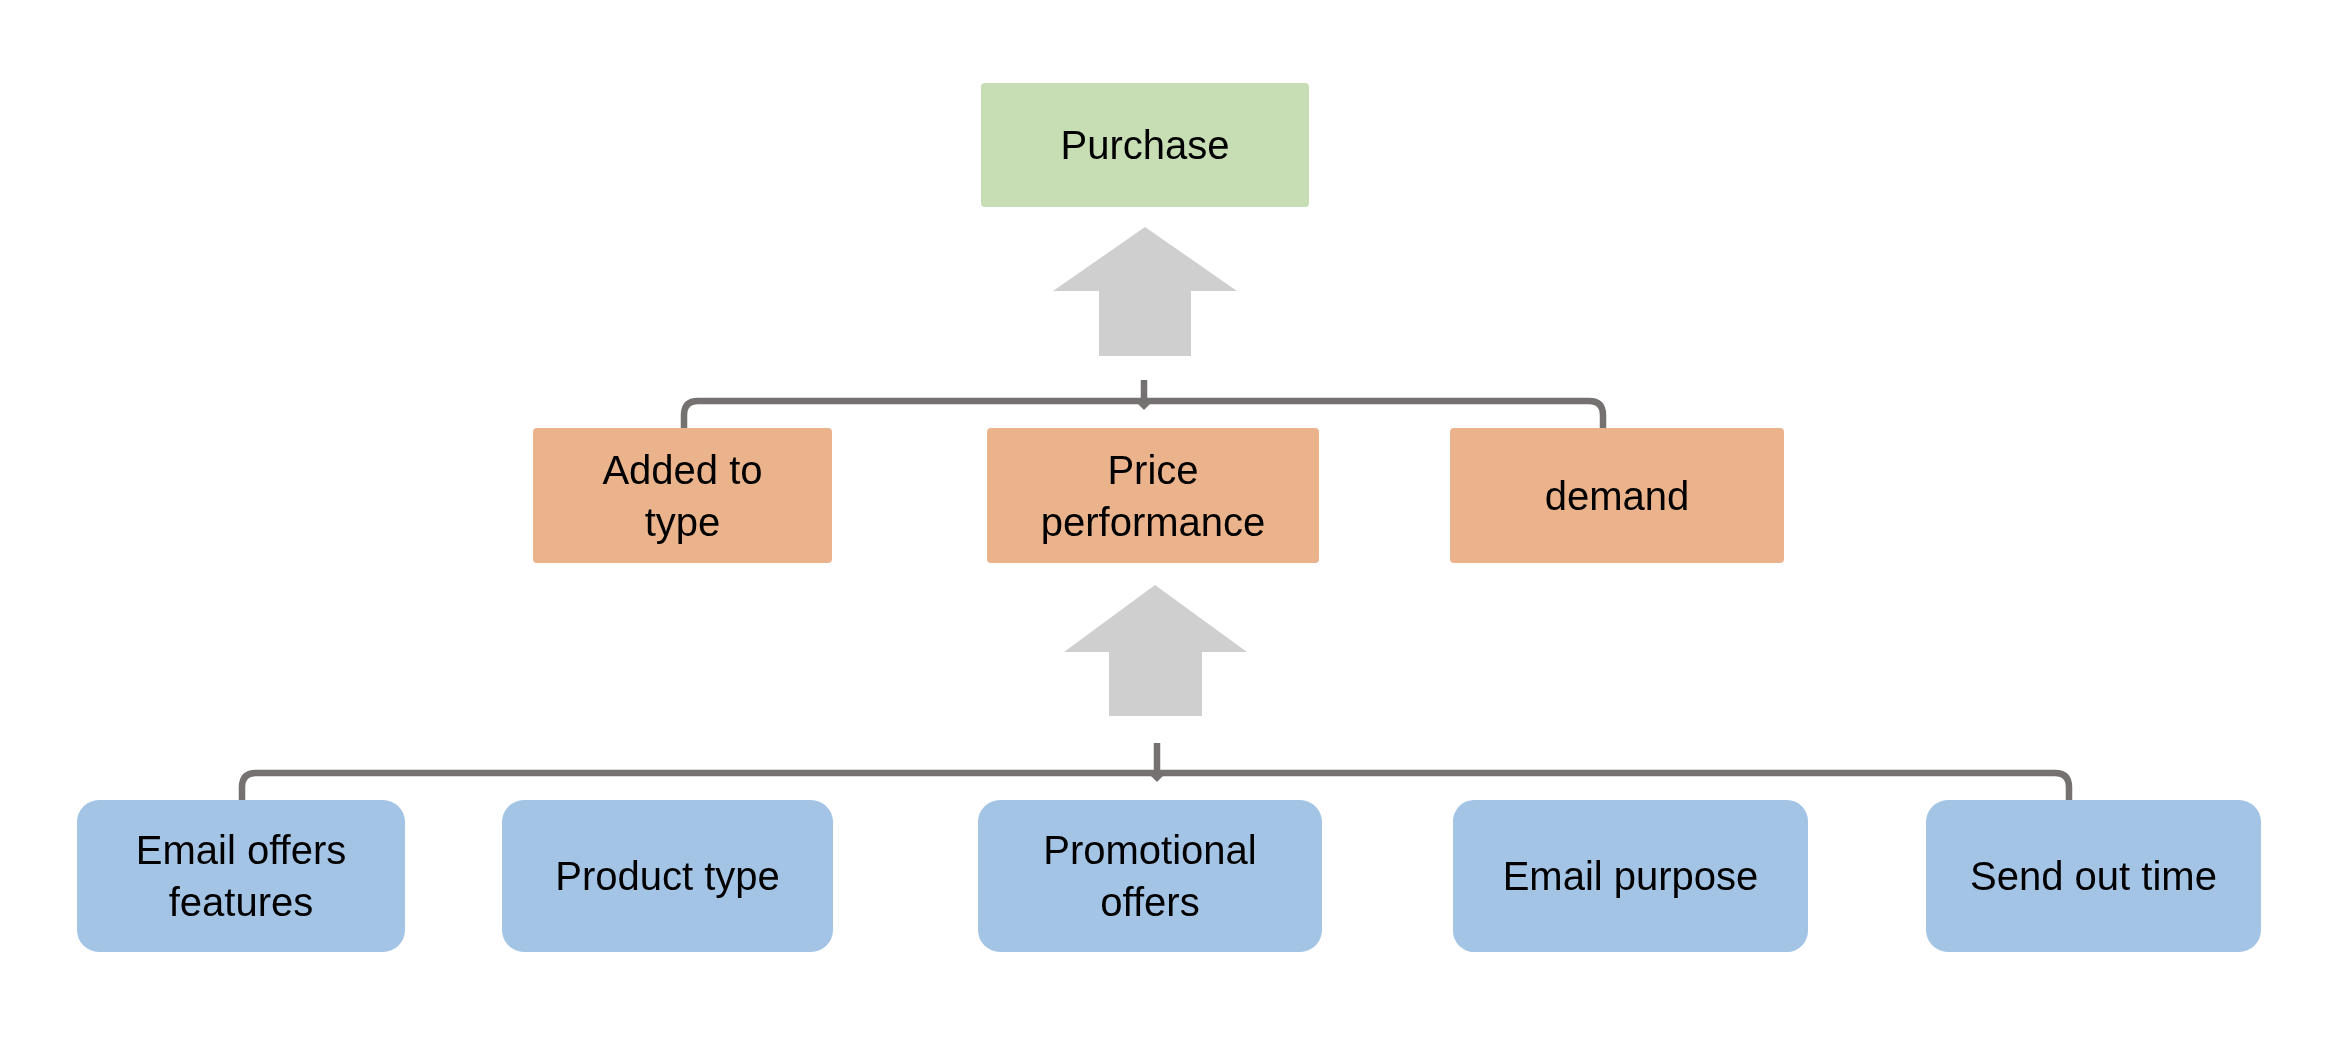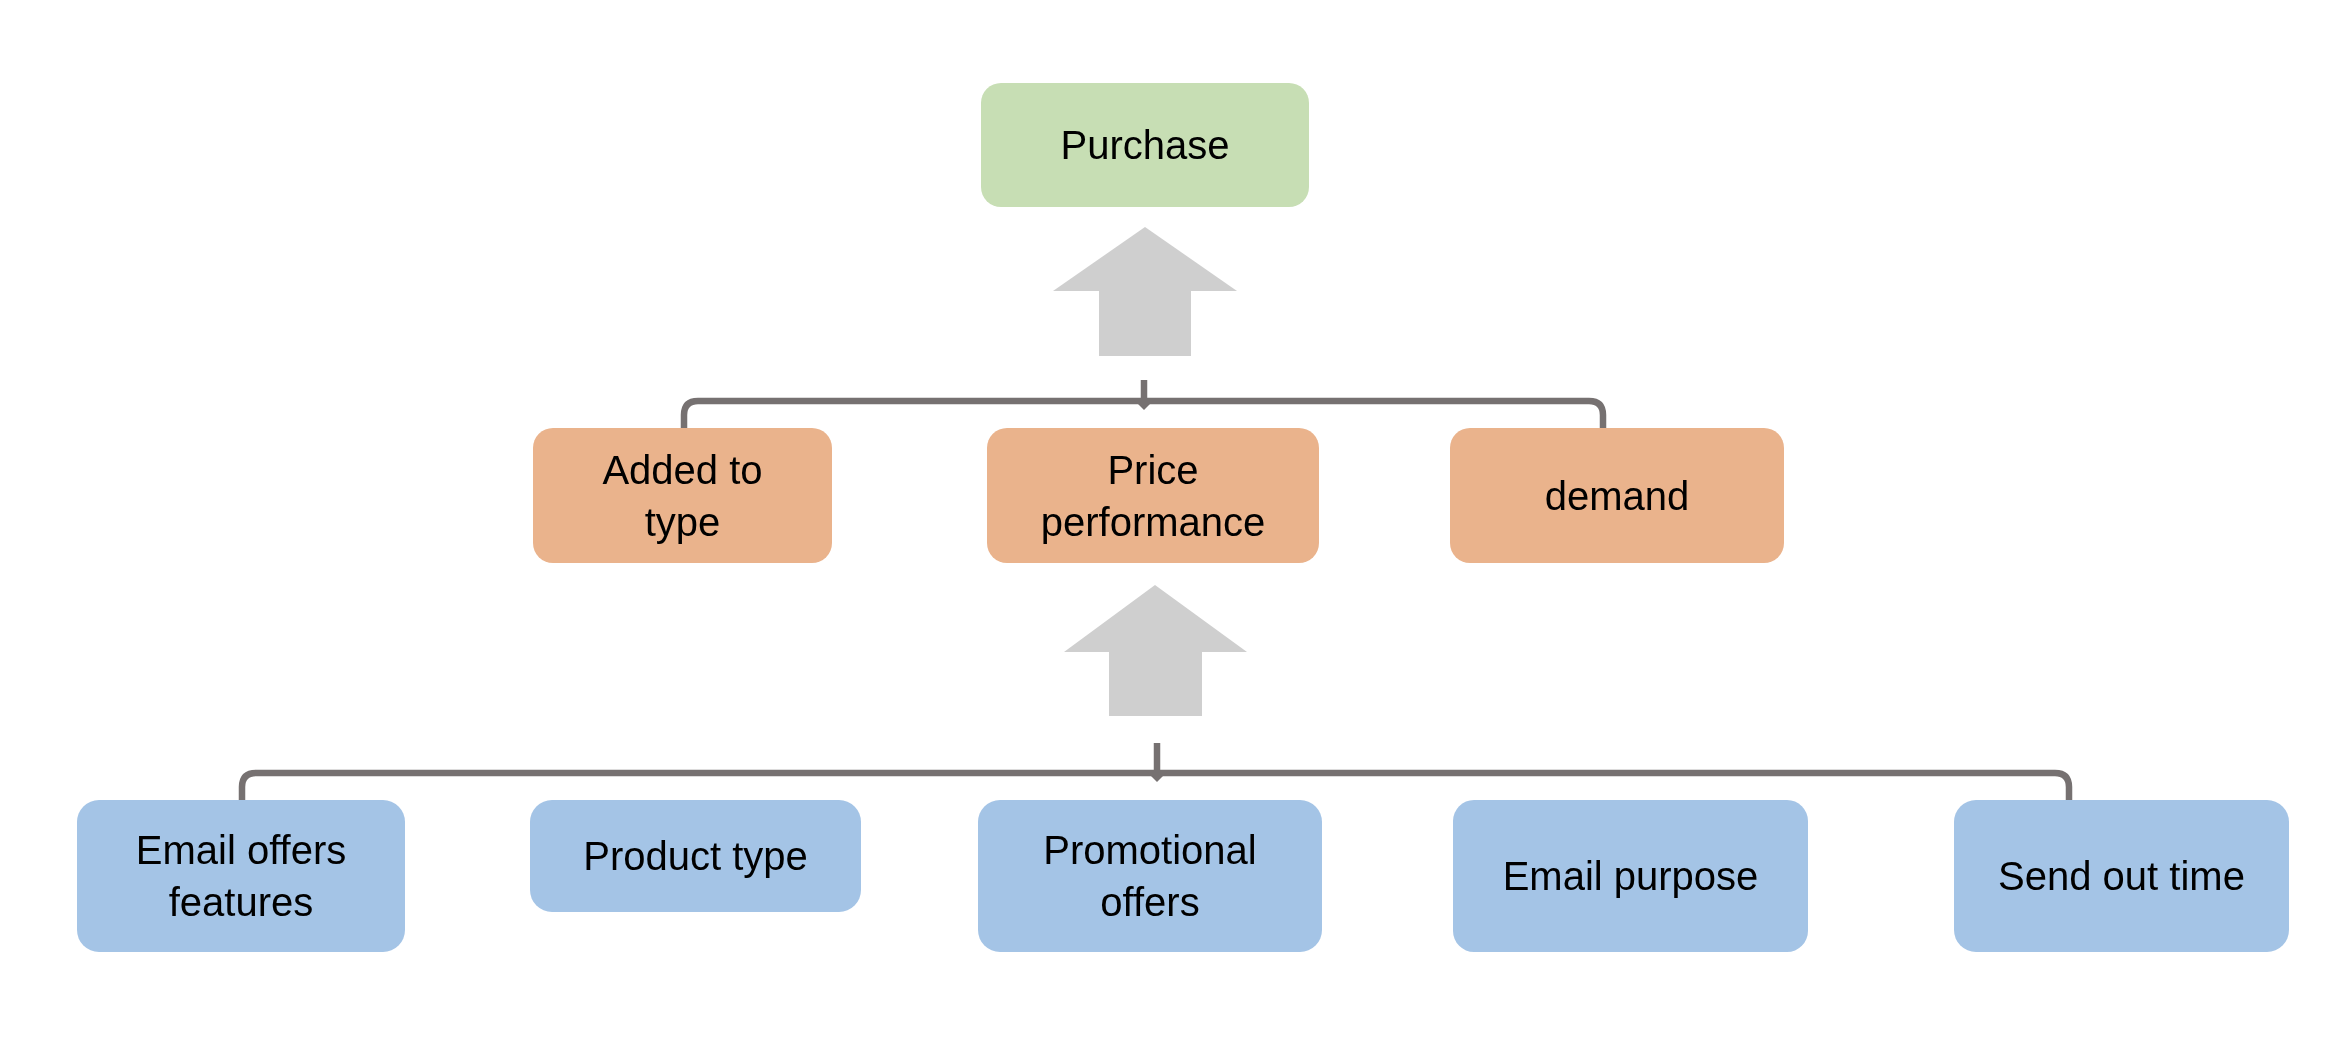--- a/index.html
+++ b/index.html
@@ -26,36 +26,36 @@
   }
   .notch{fill:var(--color-connector-stroke,#767171);stroke:none;}
   .node{
     position:absolute;
     display:flex;align-items:center;justify-content:center;
     text-align:center;
     box-sizing:border-box;
     padding:0 40px;
     font-size:40px;
     line-height:1.3;
-    border-radius:20px;
+    border-radius:4px;
     color:var(--color-text,#000000);
   }
   .l1{background:var(--color-level1-fill,#c7deb4);}
   .l2{background:var(--color-level2-fill,#eab38c);}
   .l3{background:var(--color-level3-fill,#a4c4e6);border-radius:22px;}
 
   .n-purchase      {left:981px; top:83px;  width:328px; height:124px;}
   .n-added-to-cart {left:533px; top:428px; width:299px; height:135px;}
   .n-price-perf    {left:987px; top:428px; width:332px; height:135px;}
   .n-demand        {left:1450px;top:428px; width:334px; height:135px;}
   .n-email-design  {left:77px;  top:800px; width:328px; height:152px;}
-  .n-product-type  {left:502px; top:800px; width:331px; height:112px;margin-left:28px;}
+  .n-product-type  {left:502px; top:800px; width:331px; height:152px;}
   .n-promo-offers  {left:978px; top:800px; width:344px; height:152px;}
   .n-email-purpose {left:1453px;top:800px; width:355px; height:152px;border-radius:21px;}
-  .n-send-out-time {left:1926px;top:800px; width:335px; height:152px;margin-left:28px;}
+  .n-send-out-time {left:1926px;top:800px; width:335px; height:152px;}
 </style>
 </head>
 <body>
 
 <div class="canvas">
 
   <svg class="layer" width="2346" height="1048" viewBox="0 0 2346 1048" aria-hidden="true">
 
     <polygon class="arrow" points="1145,227 1053,291 1099,291 1099,356 1191,356 1191,291 1237,291"></polygon>
 

